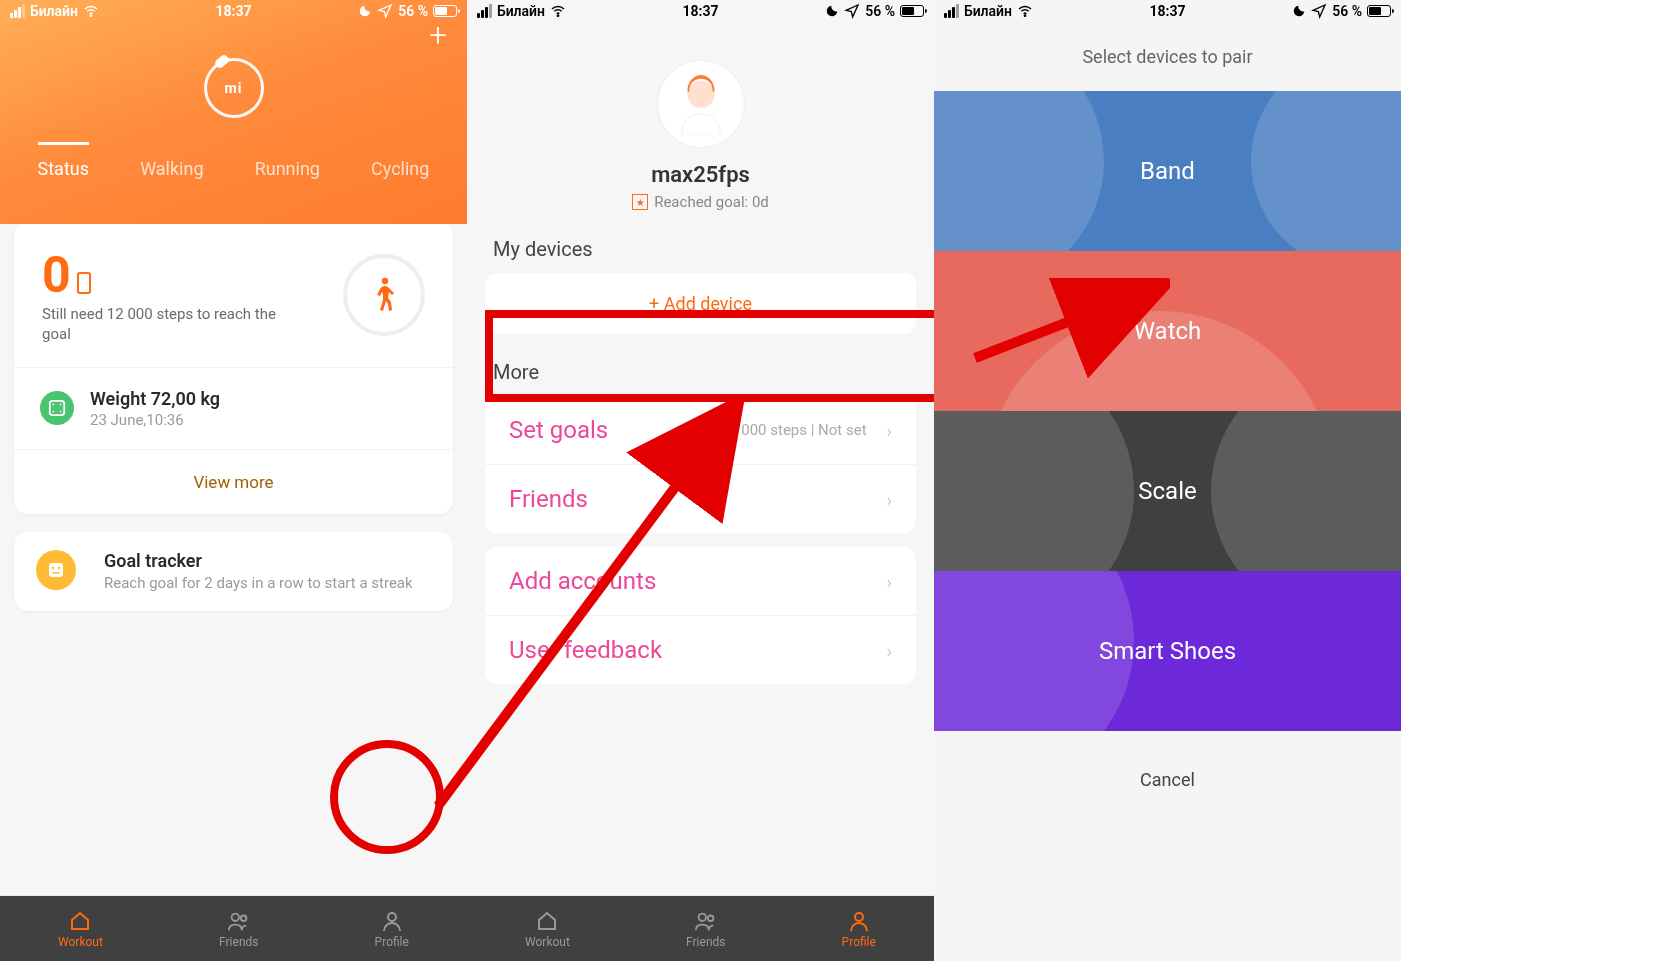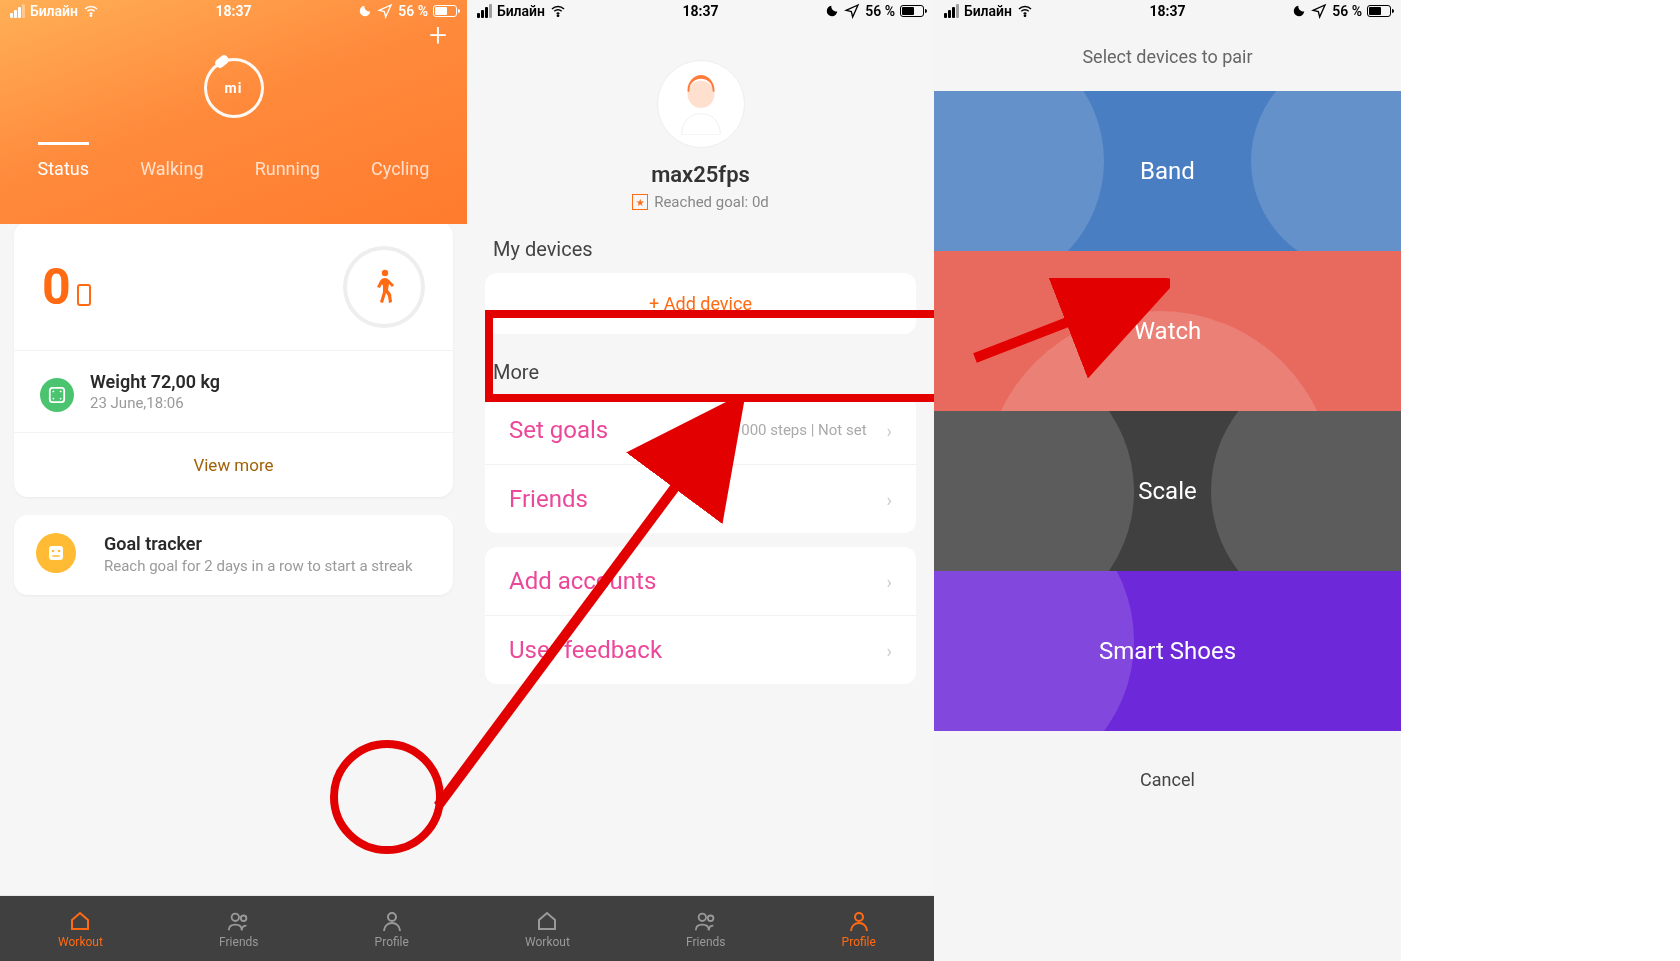--- a/index.html
+++ b/index.html
@@ -39,21 +39,21 @@
 
 .card{background:#fff;border-radius:14px;margin:0 14px;box-shadow:0 1px 3px rgba(0,0,0,.05)}
 .card1{margin-top:-2px;padding:0}
 .step-row{display:flex;justify-content:space-between;align-items:center;padding:24px 28px 22px}
 .steps-big{color:#ff6a13;font-size:50px;font-weight:700;display:flex;align-items:flex-end;gap:6px}
 .phone-small{width:14px;height:22px;border:2px solid #ff6a13;border-radius:3px;margin-bottom:10px}
 .steps-sub{color:#6b6b6b;font-size:15px;max-width:240px;line-height:1.35}
 .walk-circle{width:82px;height:82px;border:4px solid #eee;border-radius:50%;display:flex;align-items:center;justify-content:center}
 .walk-icon{width:24px;height:36px}
 
-.weight-row{display:flex;align-items:flex-end;gap:16px;padding:20px 26px;border-top:1px solid #f3f3f3}
+.weight-row{display:flex;align-items:center;gap:16px;padding:20px 26px;border-top:1px solid #f3f3f3}
 .weight-icon{width:34px;height:34px;background:#4ac46e;border-radius:50%;display:flex;align-items:center;justify-content:center}
 .weight-title{font-size:18px;font-weight:600;color:#2a2a2a}
 .weight-date{font-size:15px;color:#9a9a9a;margin-top:2px}
 
 .view-more{text-align:center;padding:22px 0;color:#a16207;font-size:17px;border-top:1px solid #f3f3f3}
 
 .card2{margin-top:18px;padding:18px 22px;display:flex;gap:28px}
 .goal-icon{width:40px;height:40px;background:#ffbb33;border-radius:50%;display:flex;align-items:center;justify-content:center;flex-shrink:0}
 .goal-title{font-size:18px;font-weight:600;color:#2a2a2a}
 .goal-sub{font-size:15px;color:#9a9a9a;margin-top:3px;line-height:1.3}
@@ -145,41 +145,42 @@
     </div>
   </div>
 
   <div class="card card1">
     <div class="step-row">
       <div>
         <div class="steps-big">
           <span>0</span>
             <span class="phone-small"></span>
         </div>
+        <div class="steps-sub">Still need 12 000 steps to reach the goal</div>
       </div>
       <div class="walk-circle">
         <svg class="walk-icon" viewBox="0 0 24 36" fill="#ff6a13">
             <circle cx="13" cy="4" r="3.2"></circle>
             <path d="M13 9c-2 0-4 1-5 3l-3 6 3 1 2-4 1 2v6l-3 10 3 1 3-10 2 3 1 7 3-1-1-8-3-4 1-6 3 3 2-2-5-5c-1-1-2-2-4-2z"></path>
           </svg>
       </div>
     </div>
     <div class="weight-row">
       <div class="weight-icon">
         <svg width="18" height="18" viewBox="0 0 20 20" fill="#fff">
             <rect x="2" y="2" width="16" height="16" rx="3" fill="none" stroke="#fff" stroke-width="2"></rect>
             <circle cx="6" cy="6" r="1"></circle>
             <circle cx="14" cy="6" r="1"></circle>
             <circle cx="6" cy="14" r="1"></circle>
             <circle cx="14" cy="14" r="1"></circle>
           </svg>
       </div>
       <div>
         <div class="weight-title">Weight 72,00 kg</div>
-        <div class="weight-date">23 June,18:06</div>
+        <div class="weight-date">23 June,10:36</div>
       </div>
     </div>
     <div class="view-more">View more</div>
   </div>
 
   <div class="card card2">
     <div class="goal-icon">
       <svg width="20" height="20" viewBox="0 0 20 20" fill="#fff">
           <rect x="3" y="3" width="14" height="14" rx="3"></rect>
           <circle cx="7" cy="8" r="1.3" fill="#ffbb33"></circle>

